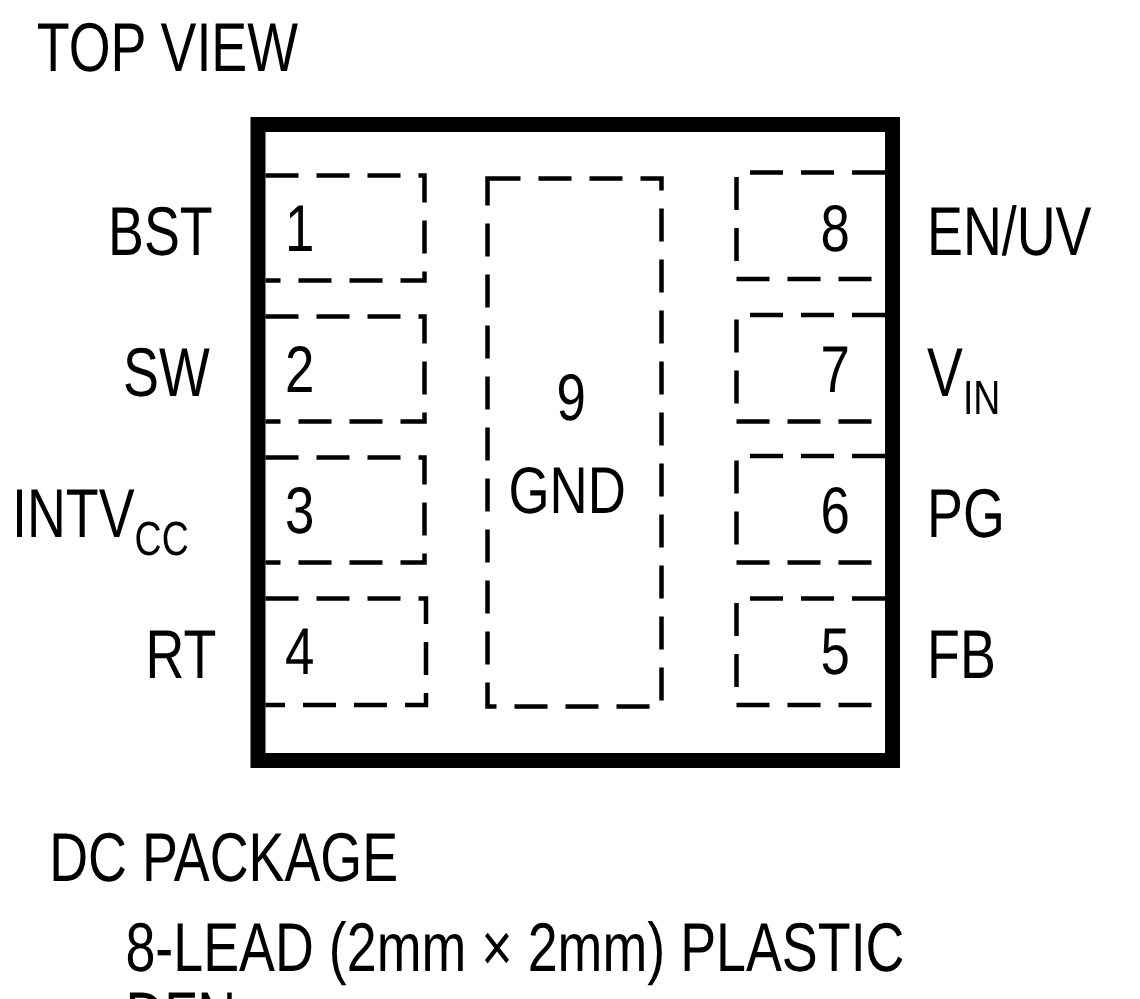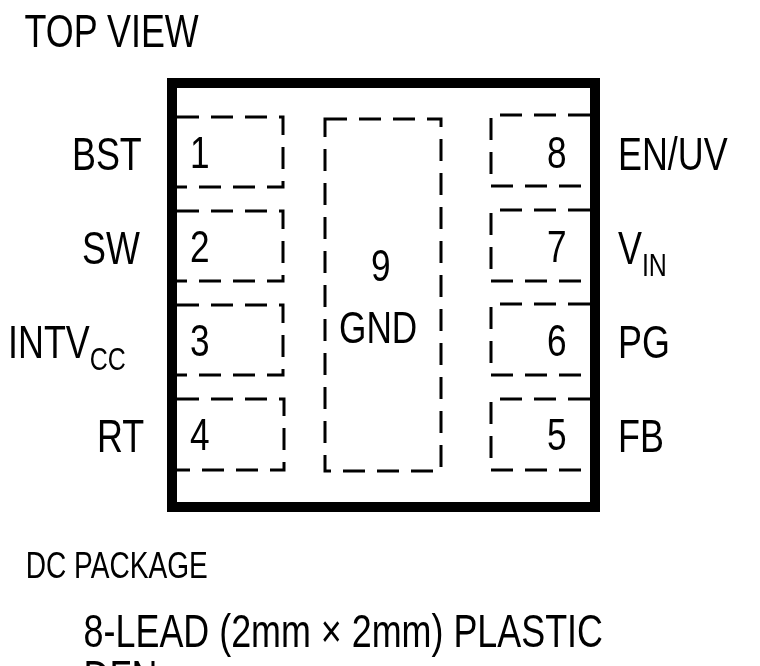--- a/index.html
+++ b/index.html
@@ -51,14 +51,14 @@
 <div class="cond pin" style="left:547px;top:413px;">5</div>
 
 <div class="cond t" style="left:618px;top:131px;">EN/UV</div>
 <div class="cond t" style="left:618px;top:225px;"><span>V</span><span class="sub" style="position:relative;top:12px;">IN</span></div>
 <div class="cond t" style="left:618px;top:319px;">PG</div>
 <div class="cond t" style="left:618px;top:413px;">FB</div>
 
 <div class="cond pin" style="left:371px;top:244px;">9</div>
 <div class="cond pin" style="left:339px;top:306px;">GND</div>
 
-<div class="ctr" style="top:548px;font-size:36px;line-height:1;"><span>DC PACKAGE</span></div>
+<div class="ctr" style="top:548px;font-size:46px;line-height:1;"><span>DC PACKAGE</span></div>
 <div class="ctr" style="top:608px;font-size:46px;line-height:1;"><span>8-LEAD (2mm × 2mm) PLASTIC DFN</span></div>
 
 </body></html>

